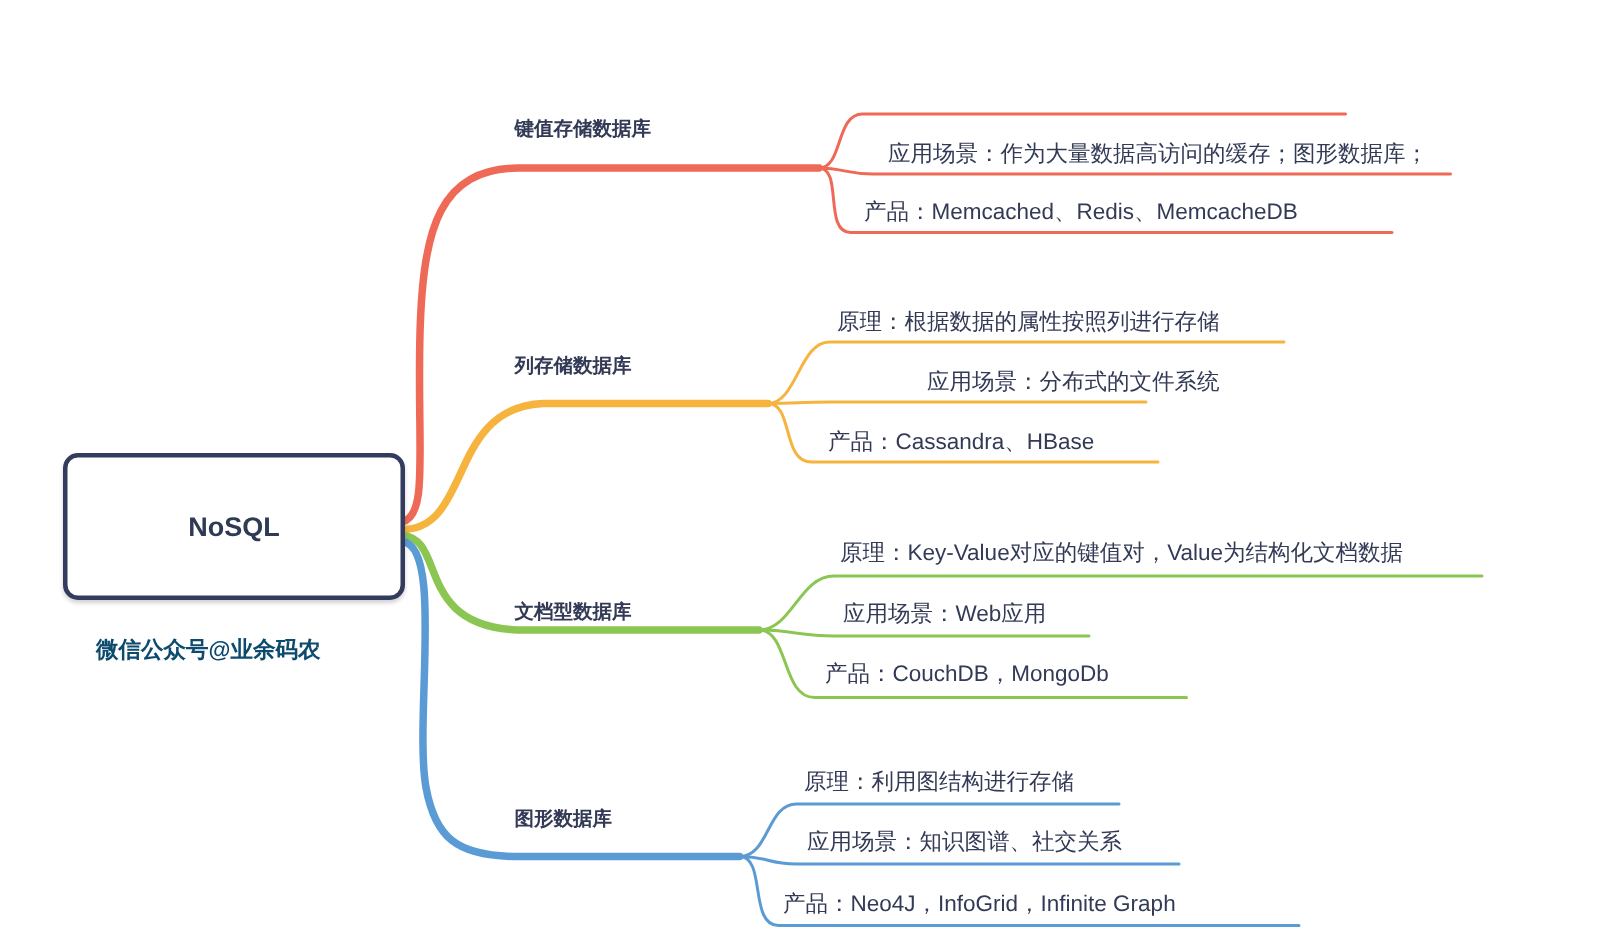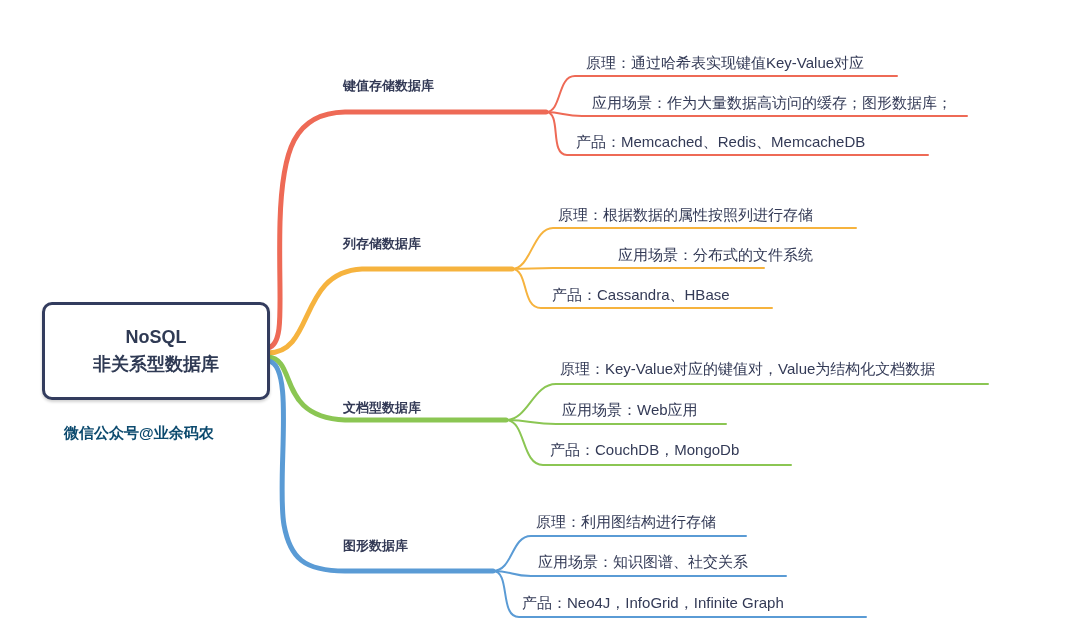--- a/index.html
+++ b/index.html
@@ -48,27 +48,25 @@
     <path stroke-width="2" d="M 506 420 C 526 420 521 465 543 465 L 791 465" stroke="#8bc653"></path>
 
     <path stroke-width="5" d="M 268 361 C 296 363 276 480 284 525 C 290 558 304 571 345 571 L 493 571" stroke="#5a9bd5"></path>
     <path stroke-width="2" d="M 493 571 C 513 571 511 536 531 536 L 746 536" stroke="#5a9bd5"></path>
     <path stroke-width="2" d="M 493 571 C 513 571 511 576 531 576 L 786 576" stroke="#5a9bd5"></path>
     <path stroke-width="2" d="M 493 571 C 511 571 499 617 519 617 L 866 617" stroke="#5a9bd5"></path>
   </svg>
 
   <div class="root-node">
     <div class="root-line">NoSQL</div>
-    <div class="root-line">非关系型数据库</div>
   </div>
 
   <div class="watermark">微信公众号@业余码农</div>
 
   <div class="txt branch-label" style="left:343px;top:78px;">键值存储数据库</div>
-  <div class="txt leaf-label" style="left:586px;top:54px;">原理：通过哈希表实现键值Key-Value对应</div>
   <div class="txt leaf-label" style="left:592px;top:94px;">应用场景：作为大量数据高访问的缓存；图形数据库；</div>
   <div class="txt leaf-label" style="left:576px;top:133px;">产品：Memcached、Redis、MemcacheDB</div>
 
   <div class="txt branch-label" style="left:343px;top:236px;">列存储数据库</div>
   <div class="txt leaf-label" style="left:558px;top:206px;">原理：根据数据的属性按照列进行存储</div>
   <div class="txt leaf-label" style="left:594px;top:246px;margin-left:24px;">应用场景：分布式的文件系统</div>
   <div class="txt leaf-label" style="left:552px;top:286px;">产品：Cassandra、HBase</div>
 
   <div class="txt branch-label" style="left:343px;top:386px;margin-top:14px;">文档型数据库</div>
   <div class="txt leaf-label" style="left:560px;top:360px;">原理：Key-Value对应的键值对，Value为结构化文档数据</div>

